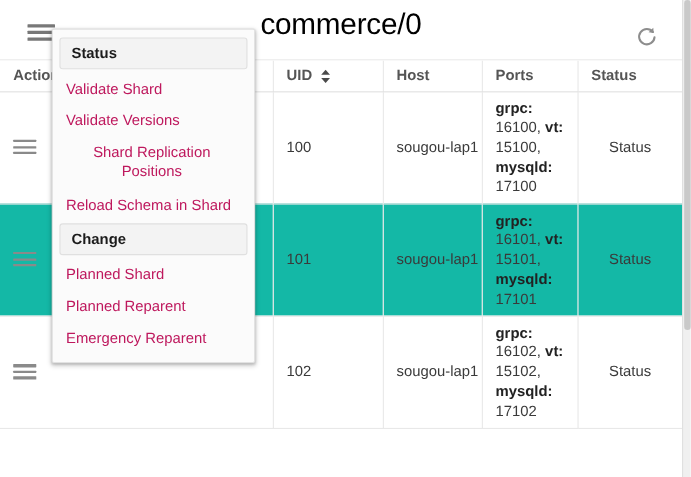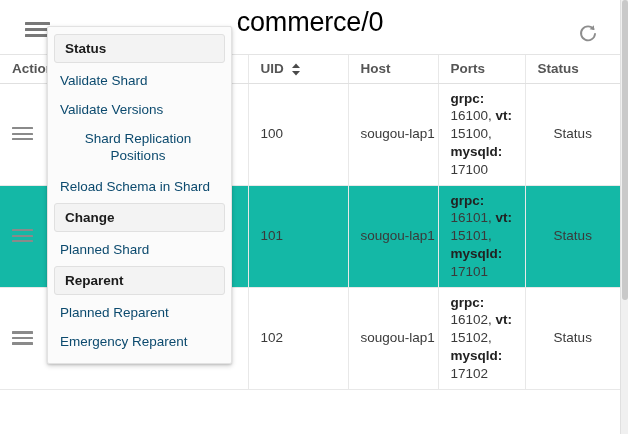--- a/index.html
+++ b/index.html
@@ -165,21 +165,21 @@
     background: #f3f3f3;
     border: 1px solid #e0e0e0;
     border-radius: 3px;
     font-size: 13.5px;
     font-weight: bold;
     color: #1b1b1b;
   }
   .menu-item {
     padding: 7px 10px 7px 12px;
     font-size: 13.5px;
-    color: #0c4a6e;
+    color: #be185d;
     cursor: pointer;
     white-space: nowrap;
   }
   .menu-item.wrapped {
     white-space: normal;
     text-align: center;
     padding-left: 11px;
     padding-right: 14px;
     line-height: 1.25;
   }
@@ -299,21 +299,20 @@
   </div>
 
   <div class="menu-panel" id="menu-panel">
       <div class="menu-section">Status</div>
       <div class="menu-item">Validate Shard</div>
       <div class="menu-item">Validate Versions</div>
       <div class="menu-item wrapped">Shard Replication Positions</div>
       <div class="menu-item">Reload Schema in Shard</div>
       <div class="menu-section">Change</div>
       <div class="menu-item">Planned Shard</div>
-      <div class="menu-section">Reparent</div>
       <div class="menu-item">Planned Reparent</div>
       <div class="menu-item">Emergency Reparent</div>
     </div>
 
   <div class="scrollbar-track">
     <div class="scrollbar-thumb" id="sb-thumb" style="top: 0px; height: 300px;"></div>
   </div>
 
 </div>
 

